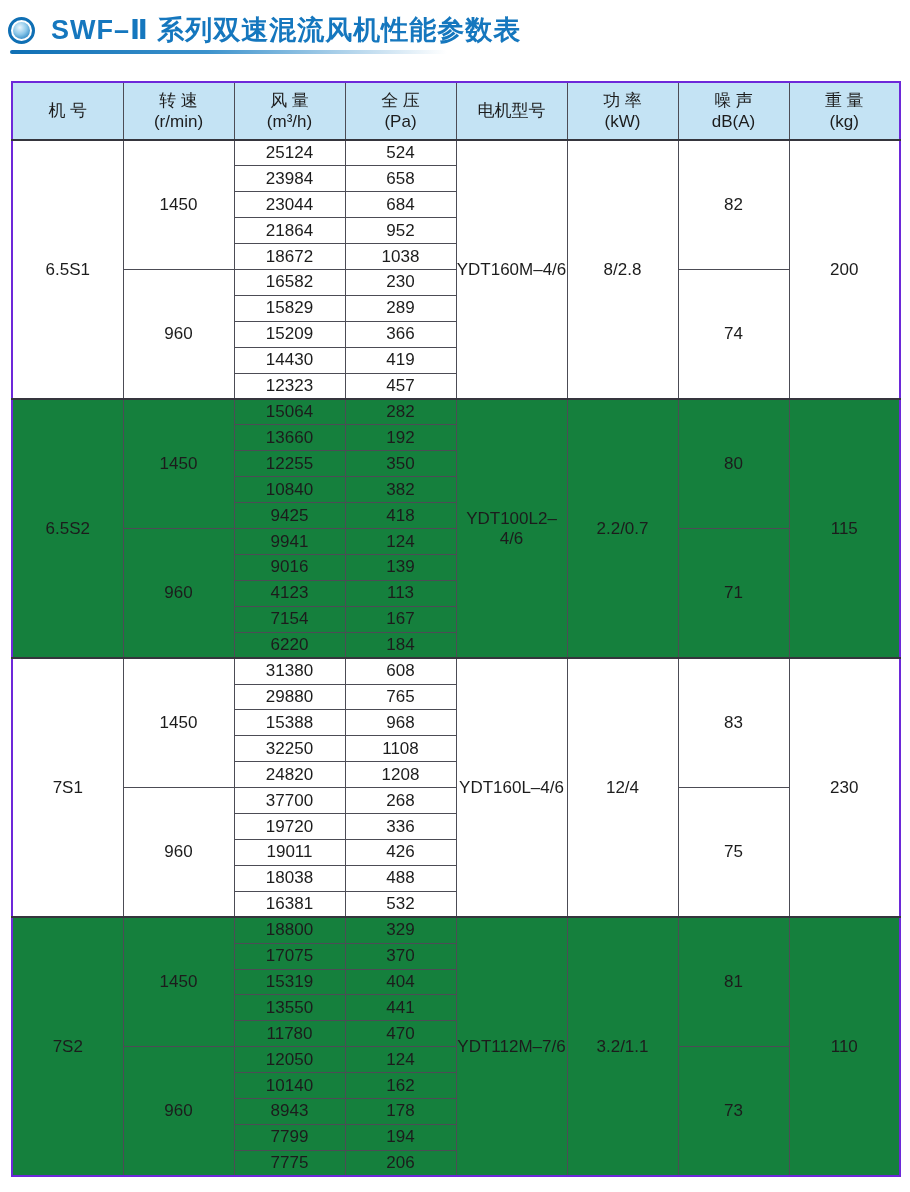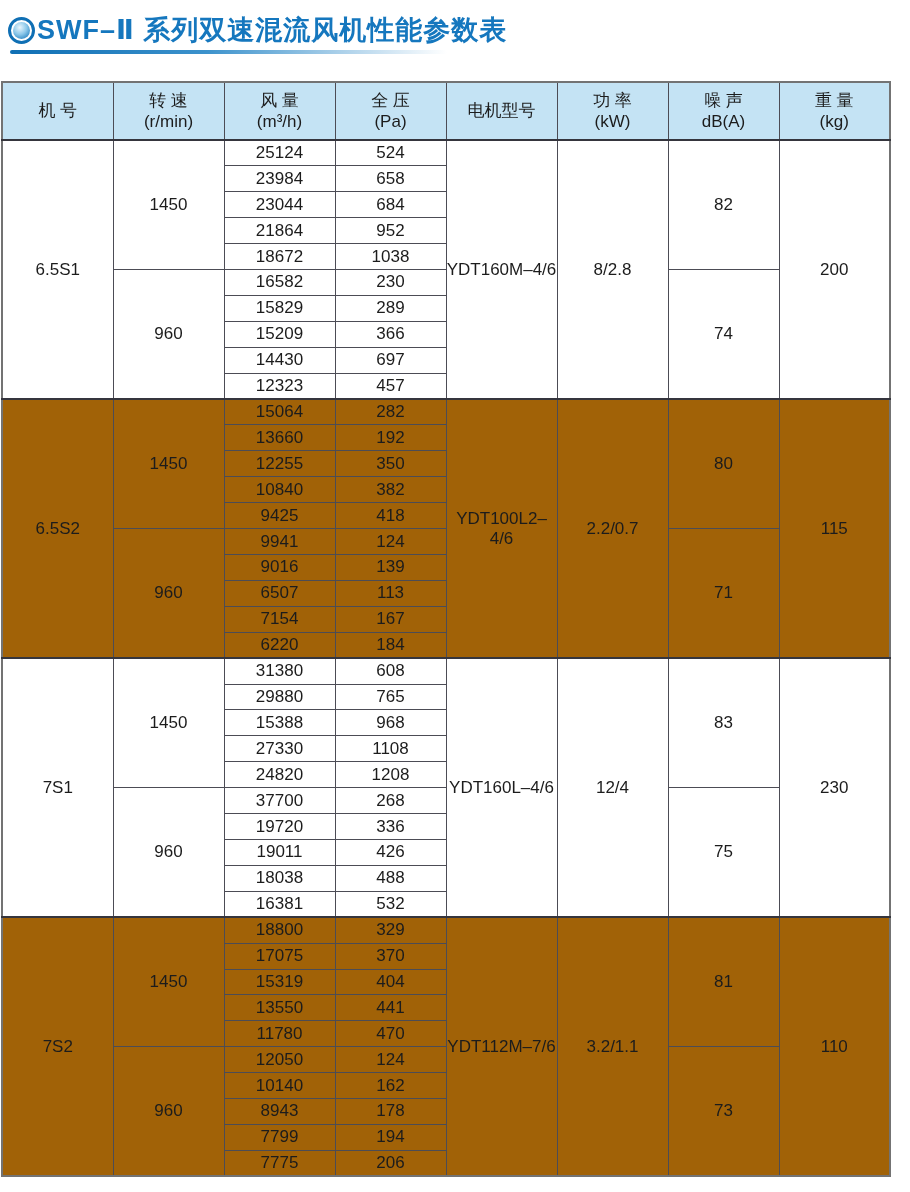--- a/index.html
+++ b/index.html
@@ -6,21 +6,21 @@
   html, body {
     margin: 0; padding: 0;
     width: 910px; height: 1192px;
     background: #ffffff;
     font-family: "Liberation Sans", "DejaVu Sans", sans-serif;
     color: #1c1c1c;
     overflow: hidden;
   }
   
   .page-header { padding: 13px 0 0 8px; }
-  .title-row { display: flex; align-items: center; gap: 2px; height: 34px; }
+  .title-row { display: flex; align-items: center; gap: 16px; height: 34px; }
   .bullseye {
     display: inline-block;
     width: 27px; height: 27px;
     border-radius: 50%;
     border: 3px solid #0f6fb4;
     padding: 2px;
     background: radial-gradient(circle at 42% 36%, #eaf6fd 0%, #8cc8ea 38%, #1073b8 80%);
     background-clip: content-box;
     flex: 0 0 auto;
   }
@@ -33,46 +33,46 @@
     white-space: nowrap;
   }
   .title-underline {
     margin: 3px 0 0 2px;
     width: 437px; height: 4px;
     border-radius: 2px;
     background: linear-gradient(to right, #0f6fb4 0%, #3c92cc 45%, #a9cfe9 75%, rgba(220,237,248,0) 100%);
   }
   
   table.fan-table {
-    margin: 27px 0 0 1px;
+    margin: 27px 0 0 11px;
     width: 888px;
     border-collapse: collapse;
     table-layout: fixed;
-    border: 2px solid #737373;
+    border: 2px solid #6d28d9;
     font-size: 17px;
   }
   .fan-table col { width: 111px; }
   .fan-table th, .fan-table td {
     border: 1px solid #4c4c55;
     text-align: center;
     vertical-align: middle;
     padding: 0;
     overflow: hidden;
   }
   .fan-table thead tr { height: 58px; }
   .fan-table thead th {
     background: #c4e3f4;
     font-weight: normal;
     border-bottom: 2px solid #35353d;
     line-height: 1.25;
   }
   .fan-table thead .h2:empty { display: none; }
   .fan-table tbody { border-top: 2px solid #35353d; }
   .fan-table tbody tr { height: 25.92px; }
-  tbody.band td { background: #a16207; }
+  tbody.band td { background: #15803d; }
 </style>
 </head>
 <body>
 
 <div class="page-header">
   <div class="title-row">
     <span class="bullseye"></span>
     <h1 class="page-title">SWF–Ⅱ 系列双速混流风机性能参数表</h1>
   </div>
   <div class="title-underline"></div>
@@ -160,21 +160,21 @@
     <tr>
         <td>15829</td>
         <td>289</td>
       </tr>
     <tr>
         <td>15209</td>
         <td>366</td>
       </tr>
     <tr>
         <td>14430</td>
-        <td>697</td>
+        <td>419</td>
       </tr>
     <tr>
         <td>12323</td>
         <td>457</td>
       </tr>
   </tbody>
 
   <tbody class="band">
     <tr>
       <td rowspan="10">6.5S2</td>
@@ -206,21 +206,21 @@
       <td rowspan="5">960</td>
       <td>9941</td>
       <td>124</td>
       <td rowspan="5">71</td>
     </tr>
     <tr>
         <td>9016</td>
         <td>139</td>
       </tr>
     <tr>
-        <td>6507</td>
+        <td>4123</td>
         <td>113</td>
       </tr>
     <tr>
         <td>7154</td>
         <td>167</td>
       </tr>
     <tr>
         <td>6220</td>
         <td>184</td>
       </tr>
@@ -239,21 +239,21 @@
     </tr>
     <tr>
         <td>29880</td>
         <td>765</td>
       </tr>
     <tr>
         <td>15388</td>
         <td>968</td>
       </tr>
     <tr>
-        <td>27330</td>
+        <td>32250</td>
         <td>1108</td>
       </tr>
     <tr>
         <td>24820</td>
         <td>1208</td>
       </tr>
     <tr>
       <td rowspan="5">960</td>
       <td>37700</td>
       <td>268</td>

